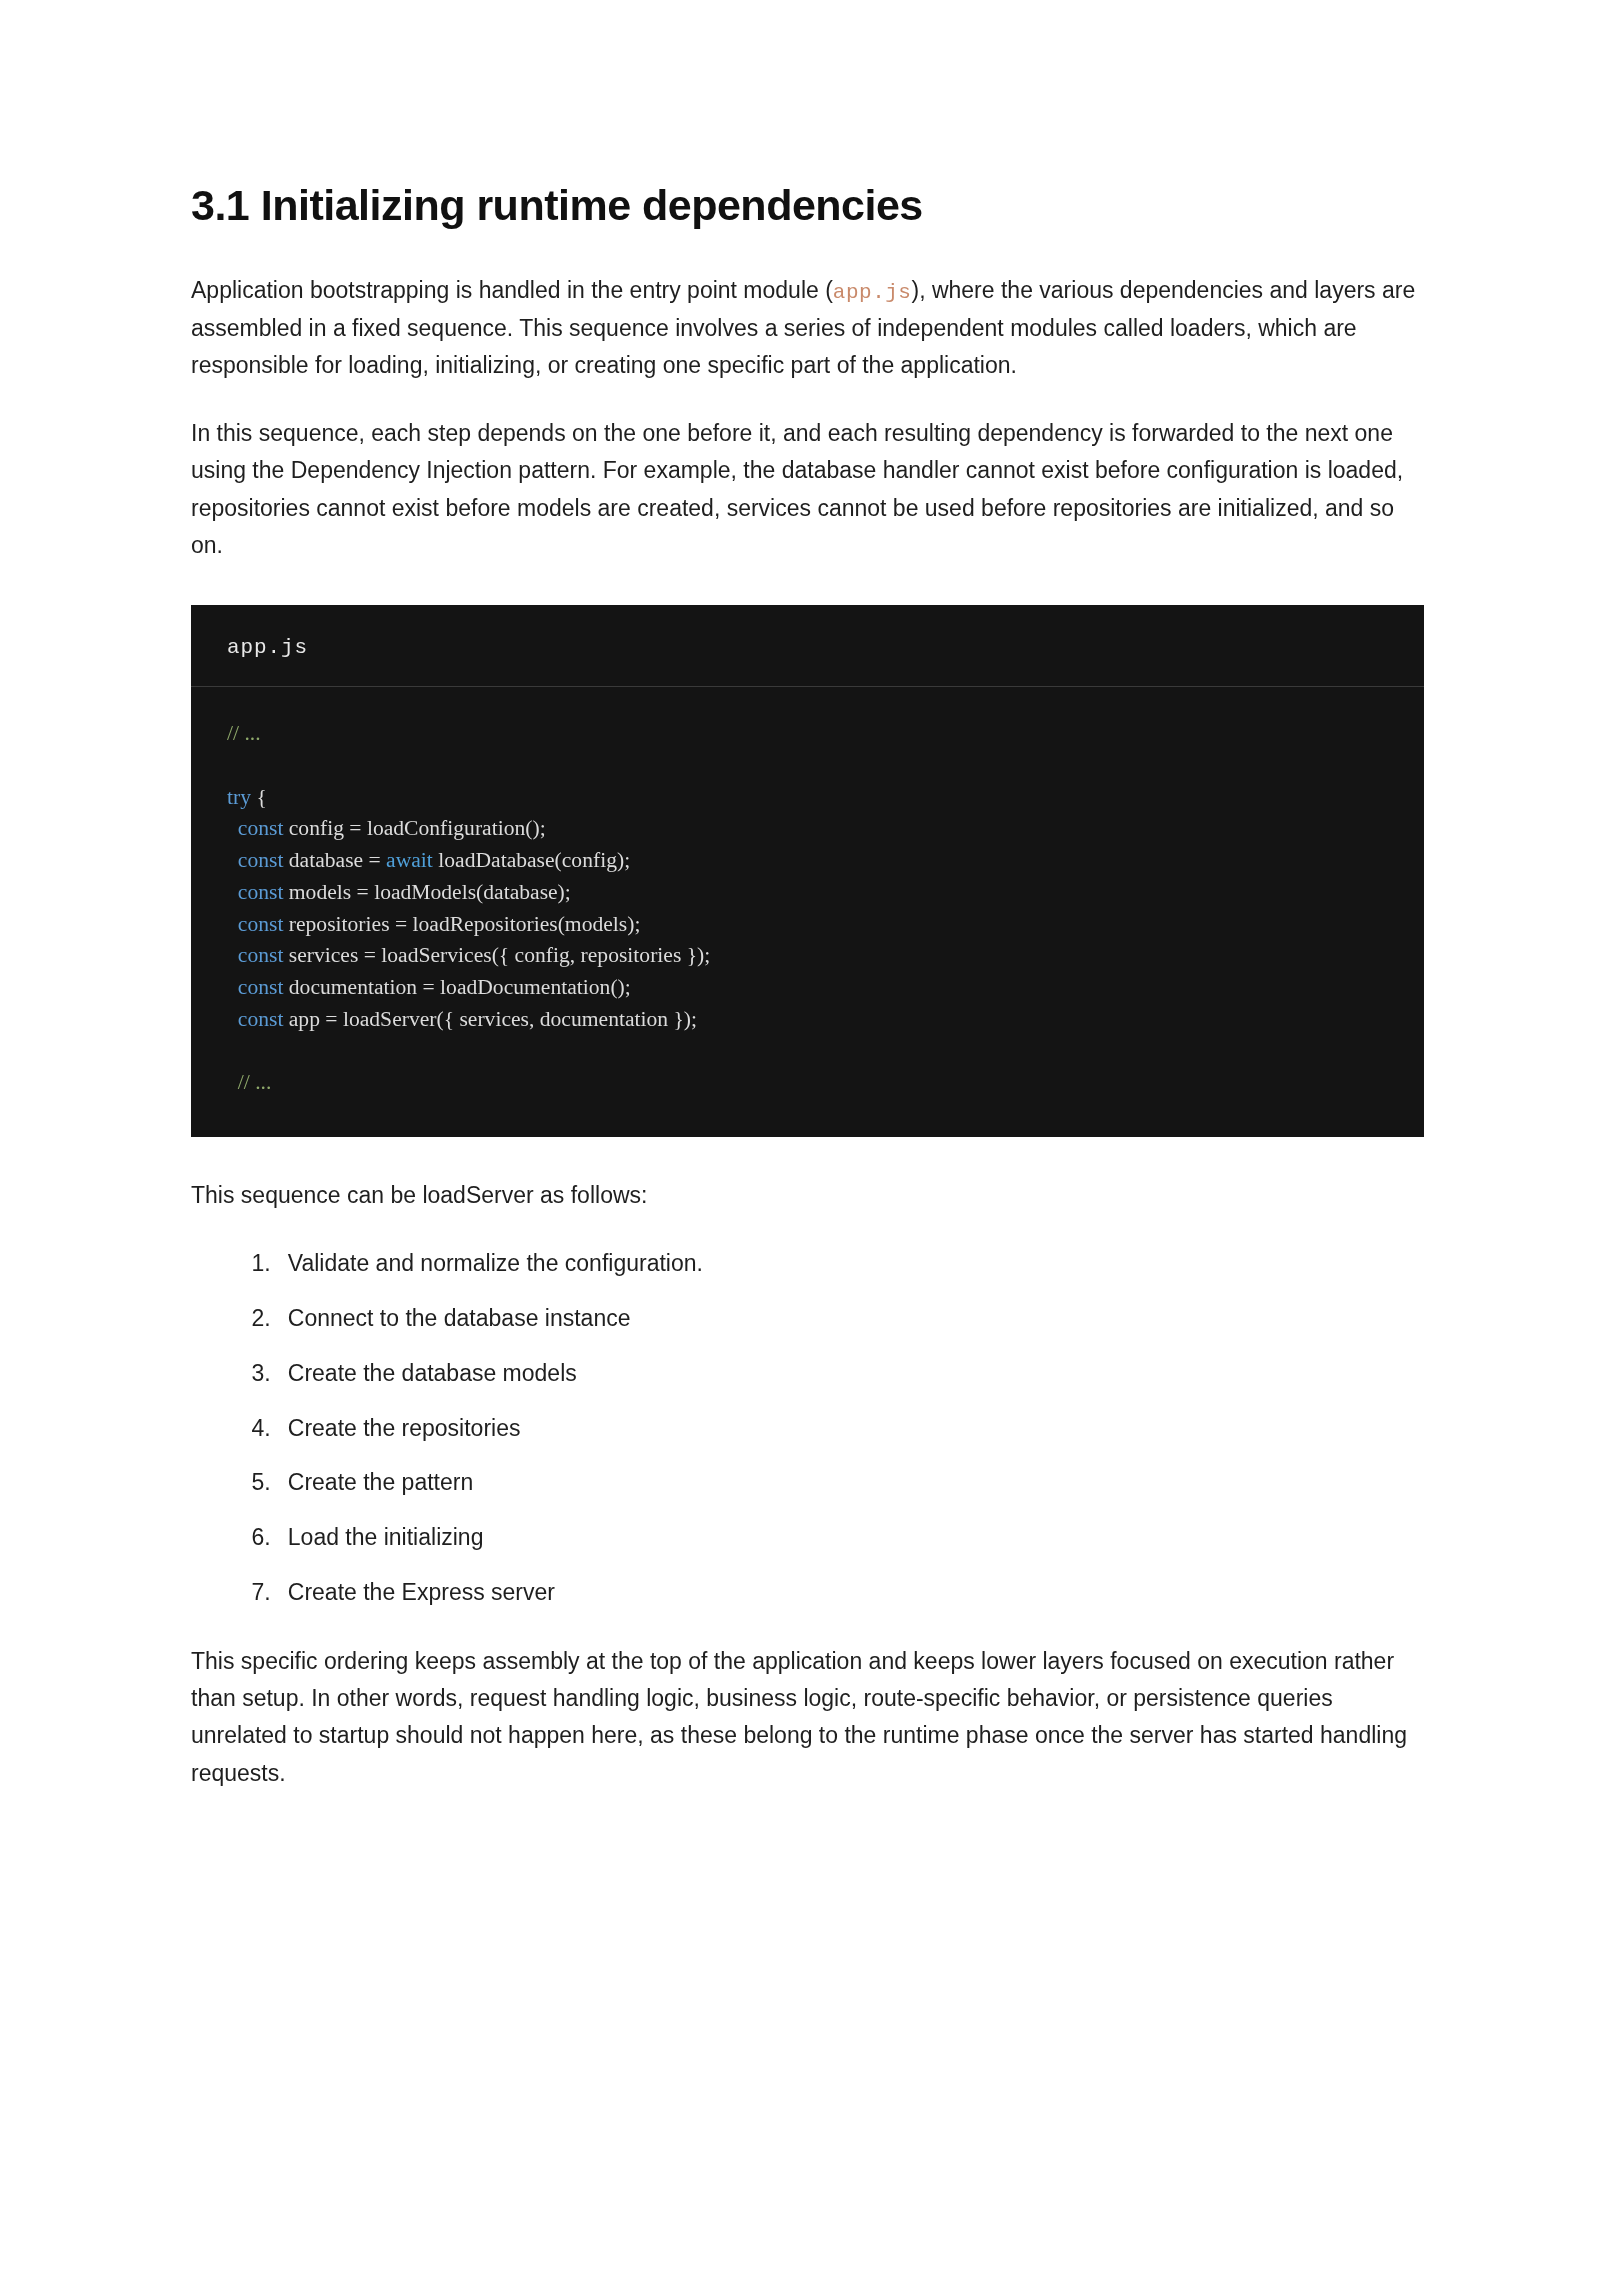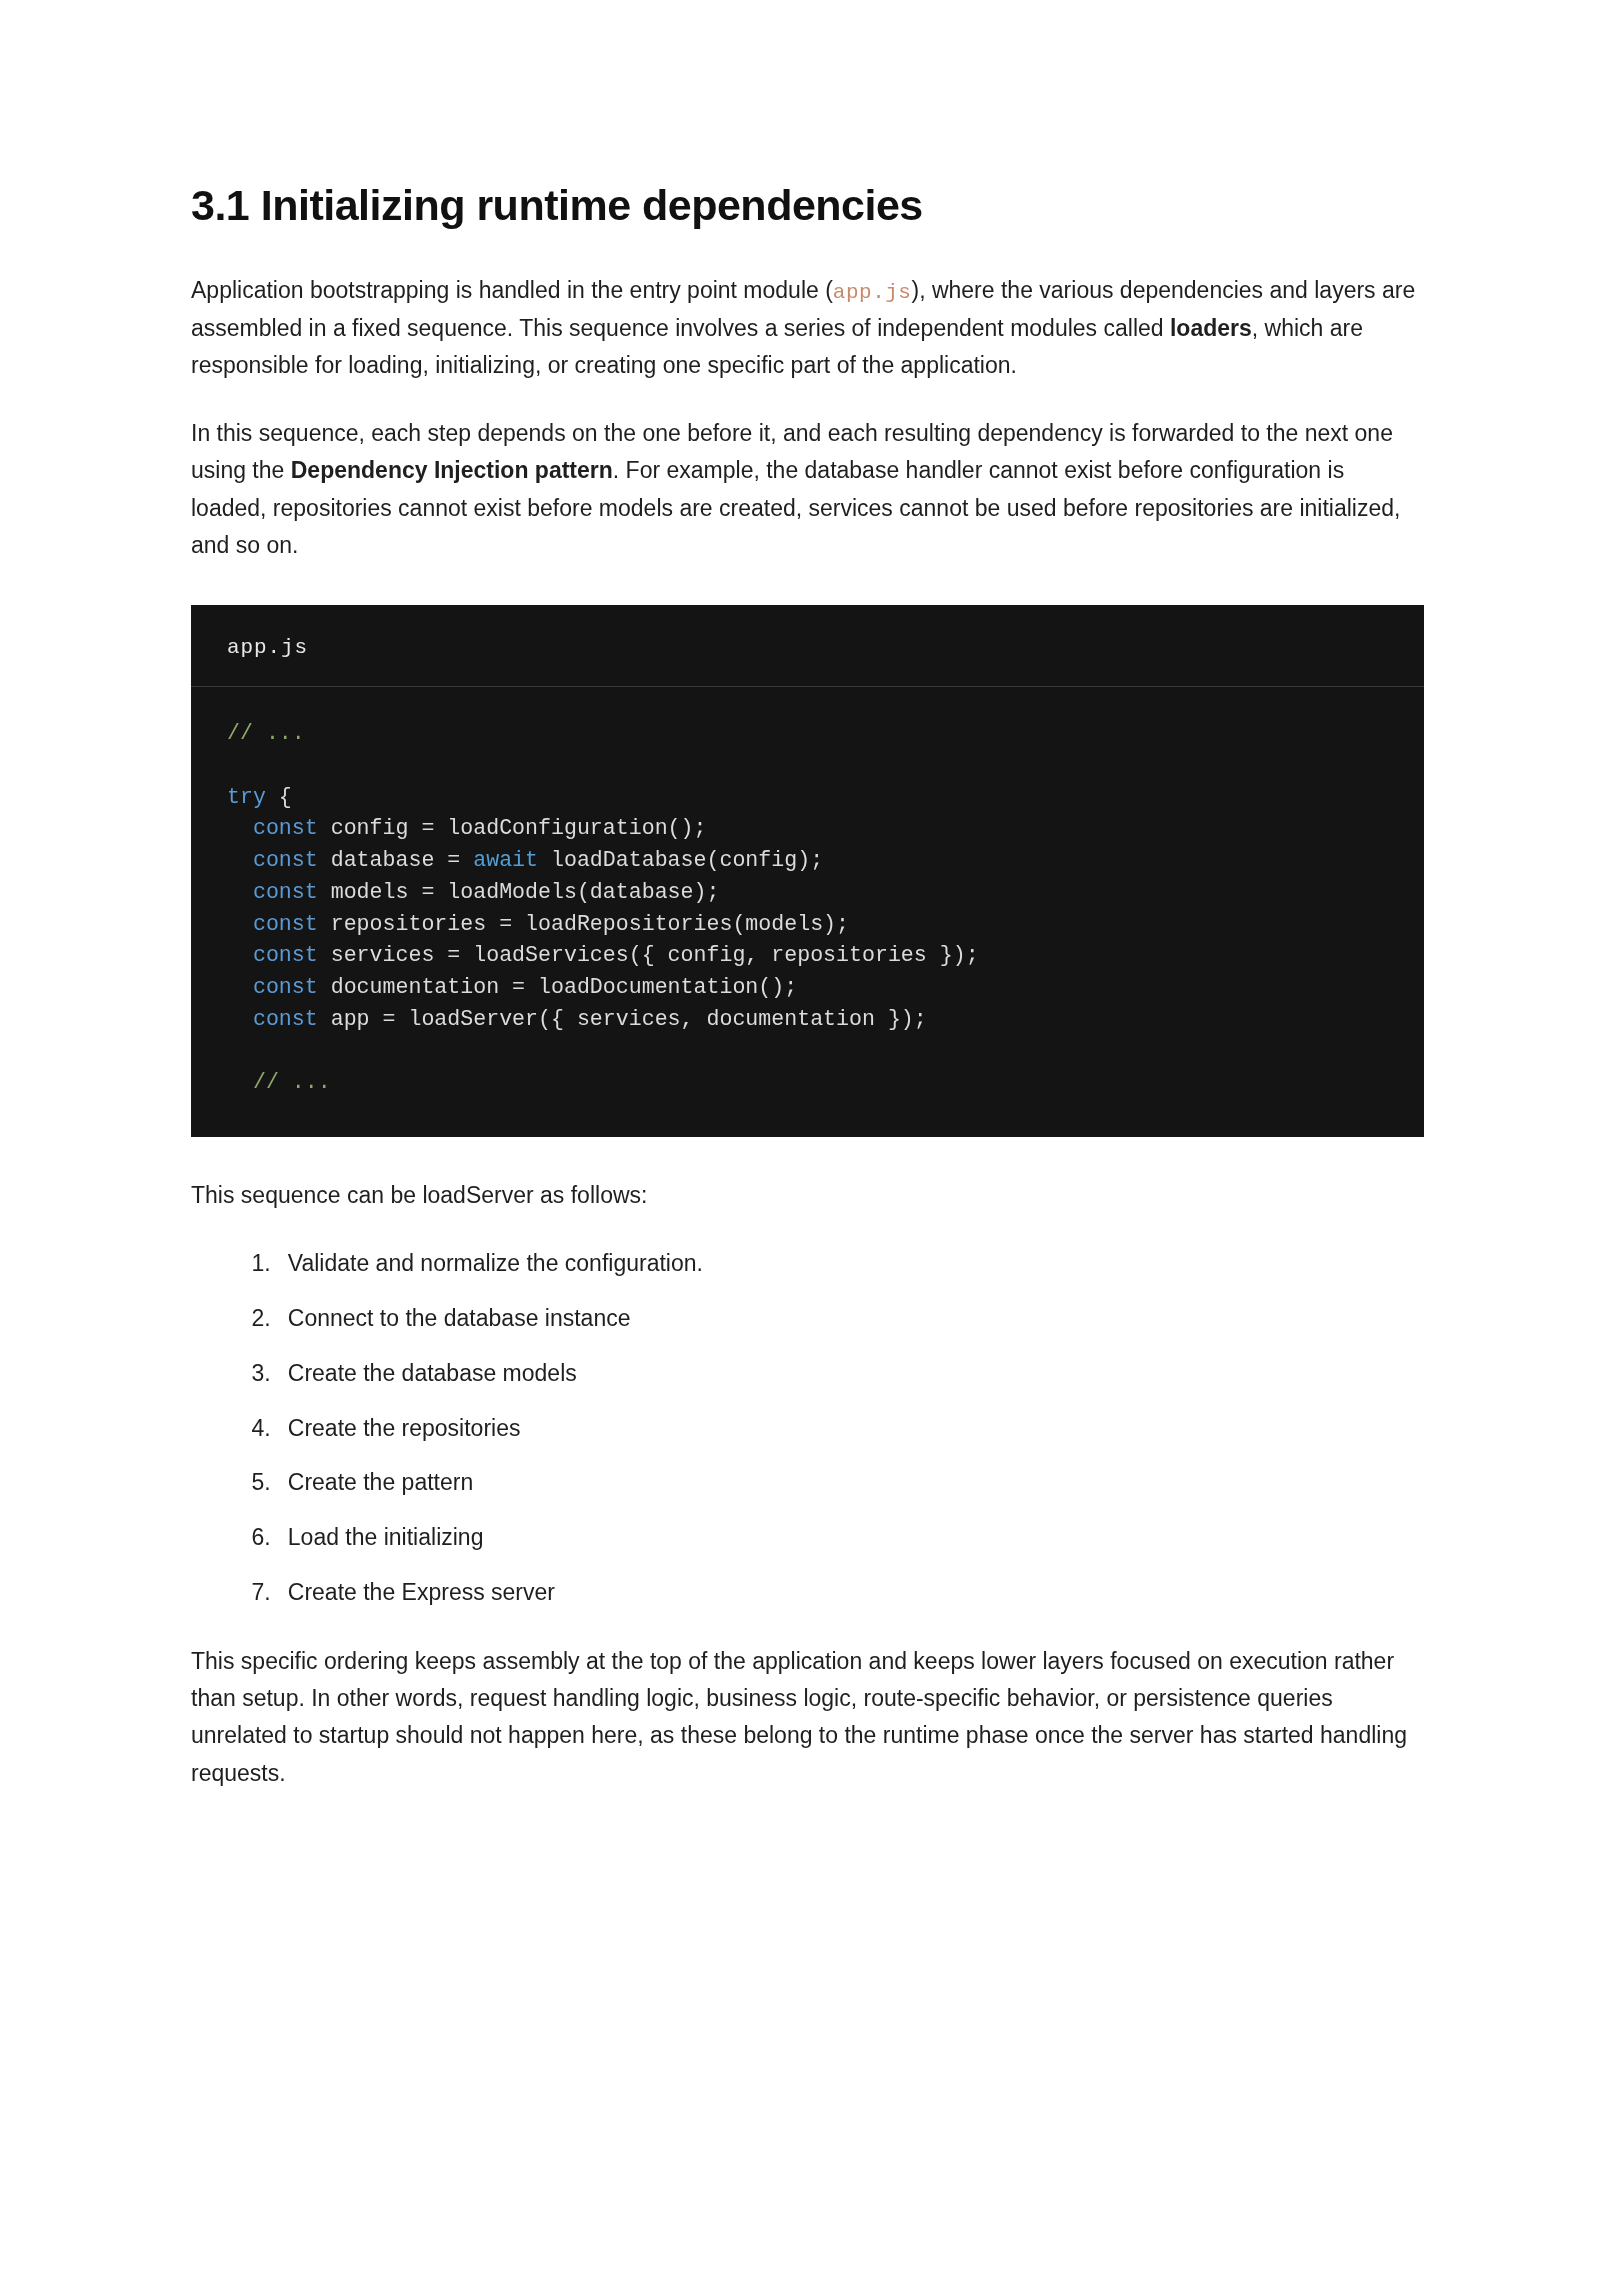--- a/index.html
+++ b/index.html
@@ -35,39 +35,39 @@
     color: #1f1f1f;
     max-width: 1233px;
   }
   .code-inline {
     font-family: "Liberation Mono", monospace;
     font-size: 21px;
     color: #c98a6b;
     letter-spacing: 0.5px;
   }
   .bold {
-    font-weight: 700;
+    font-weight: 400;
   }
   .code-block {
     background: #141414;
     margin: 41px 0 40px 0;
     width: 1233px;
     box-sizing: border-box;
   }
   .code-header {
     padding: 31px 36px 27px 36px;
     font-family: "Liberation Mono", monospace;
     font-size: 21px;
     color: #e8e8e8;
     letter-spacing: 0.9px;
     border-bottom: 0.9px solid #3a3a3a;
   }
   .code-body {
     padding: 31px 36px 38px 36px;
-    font-family: Liberation Mono, monospace;
+    font-family: Liberation Serif, serif;
     font-size: 21.6px;
     line-height: 1.47;
     color: #dcdcdc;
     white-space: pre;
     overflow-x: auto;
   }
   .tok-comment { color: #8fa96b; }
   .tok-kw      { color: #5b9bd5; }
   .tok-kw2     { color: #4f9fd8; }
   .tok-plain   { color: #dcdcdc; }

